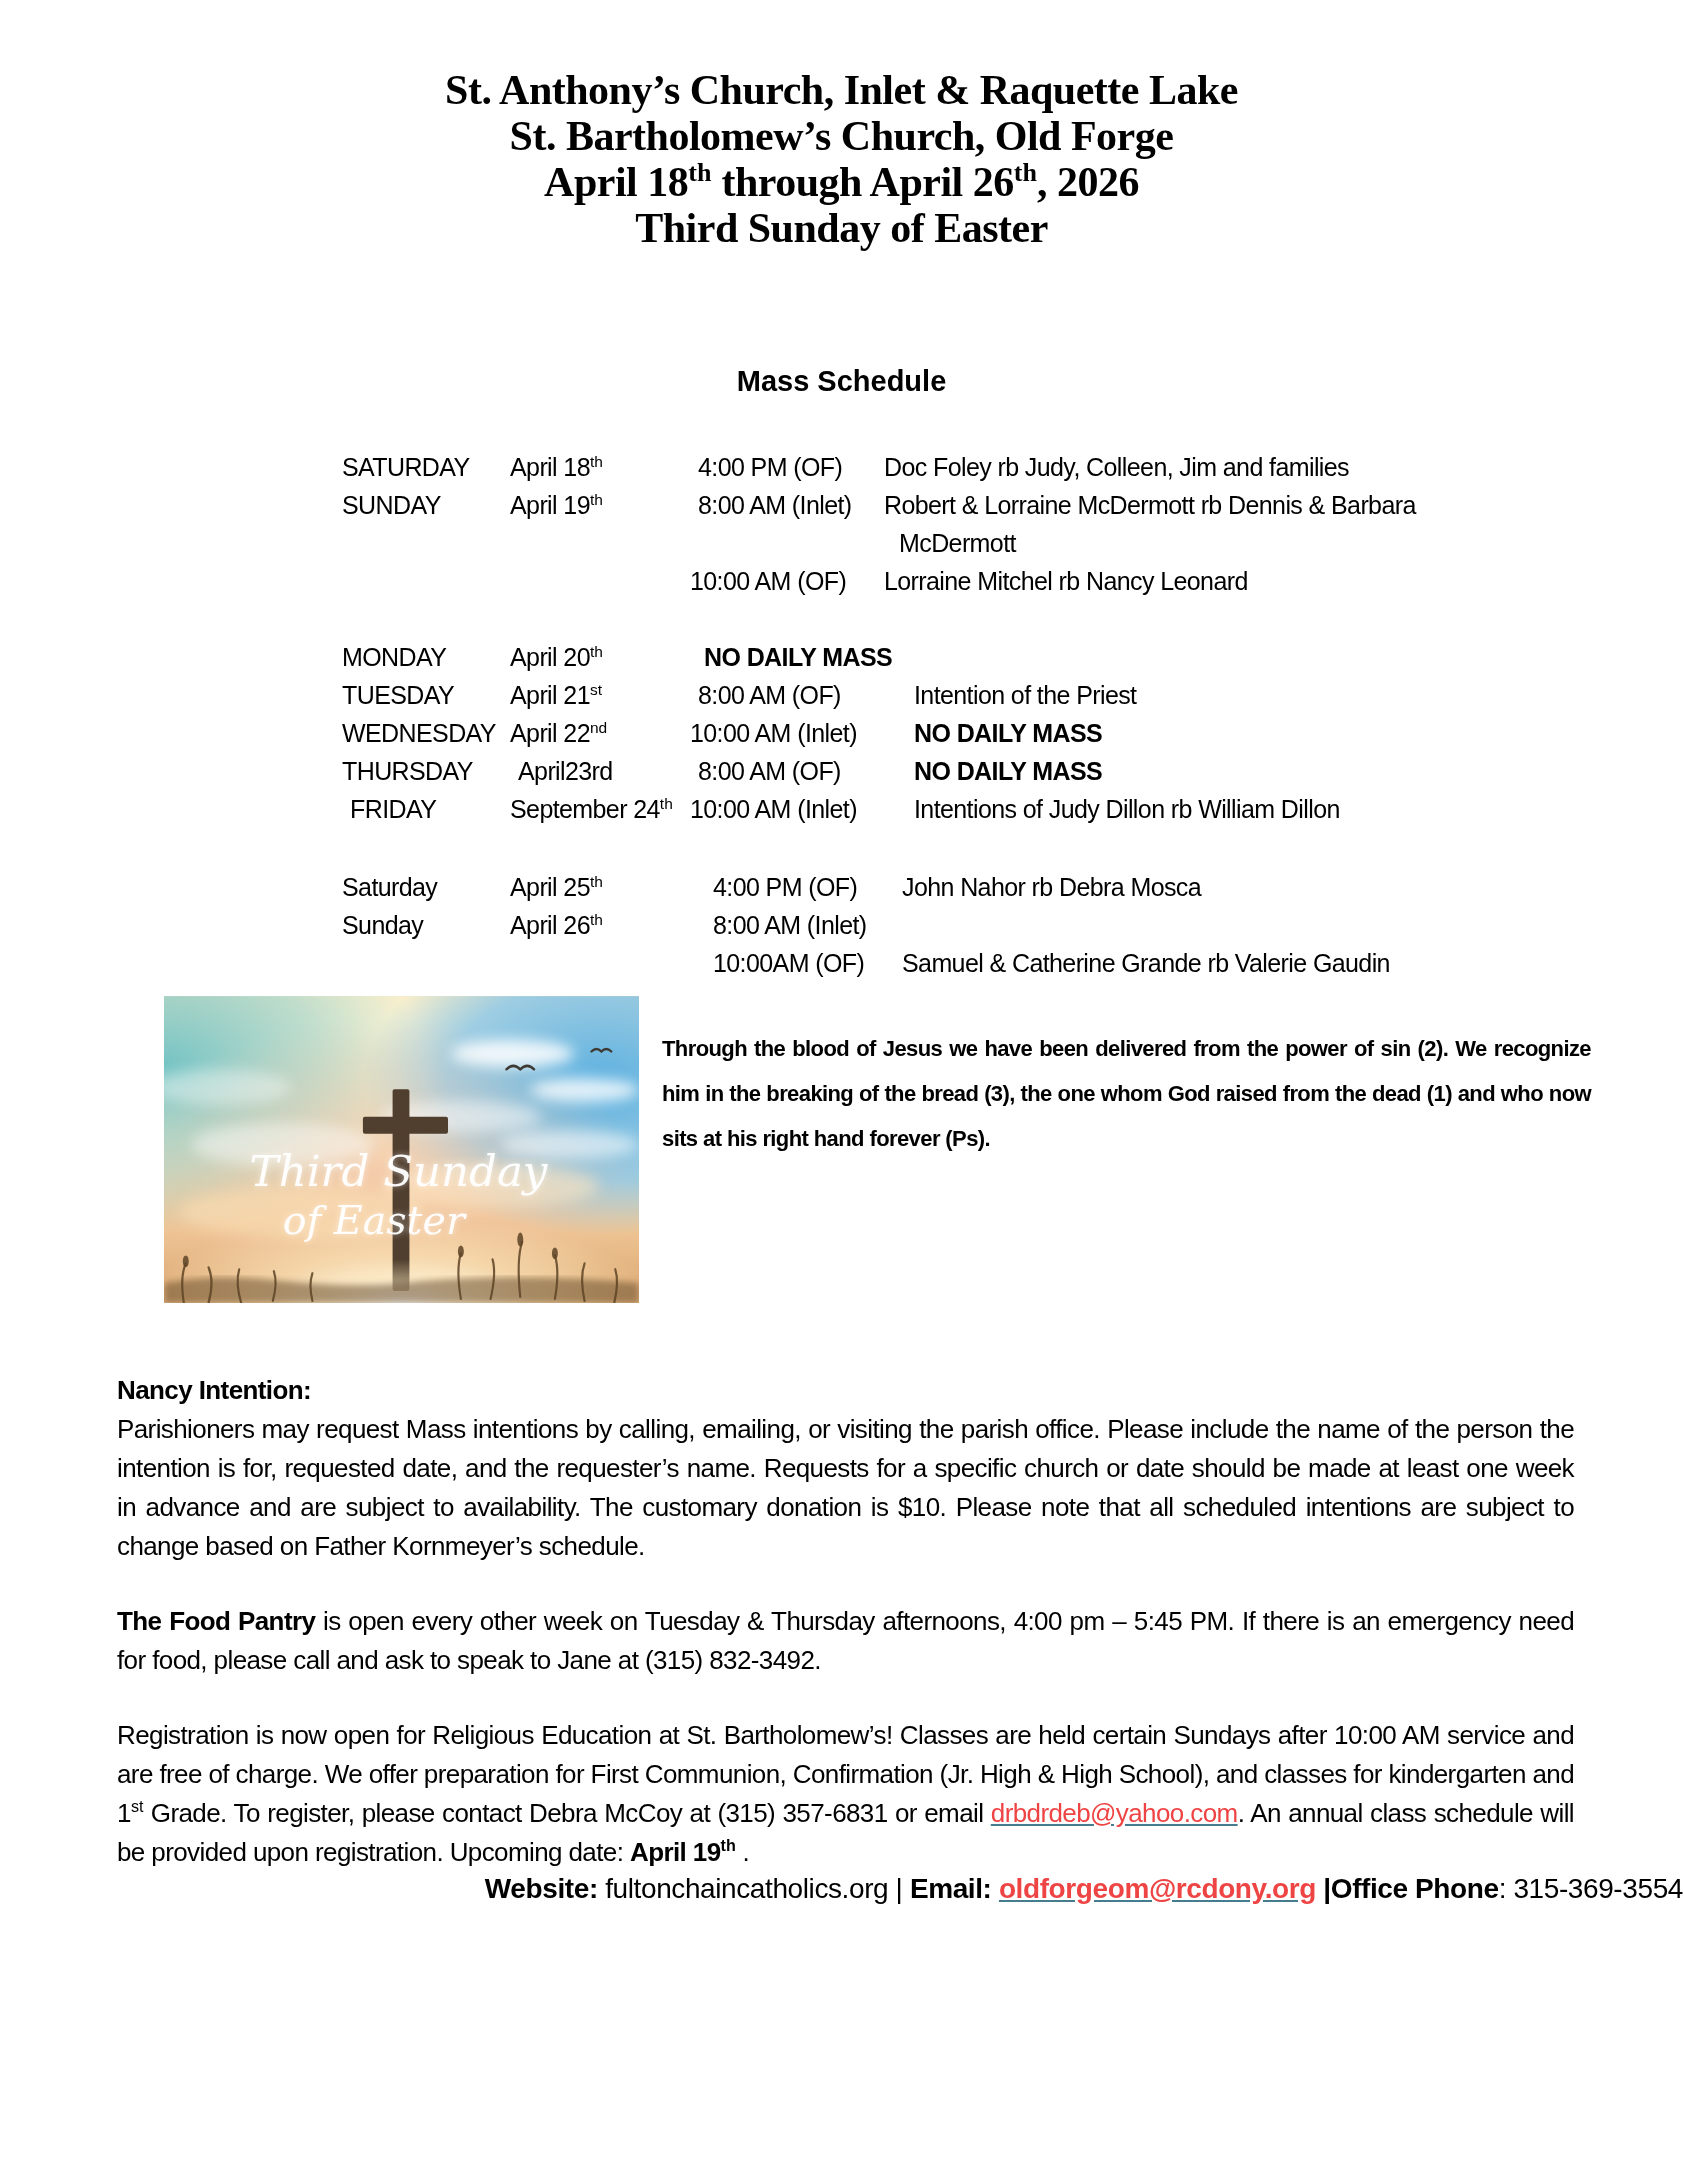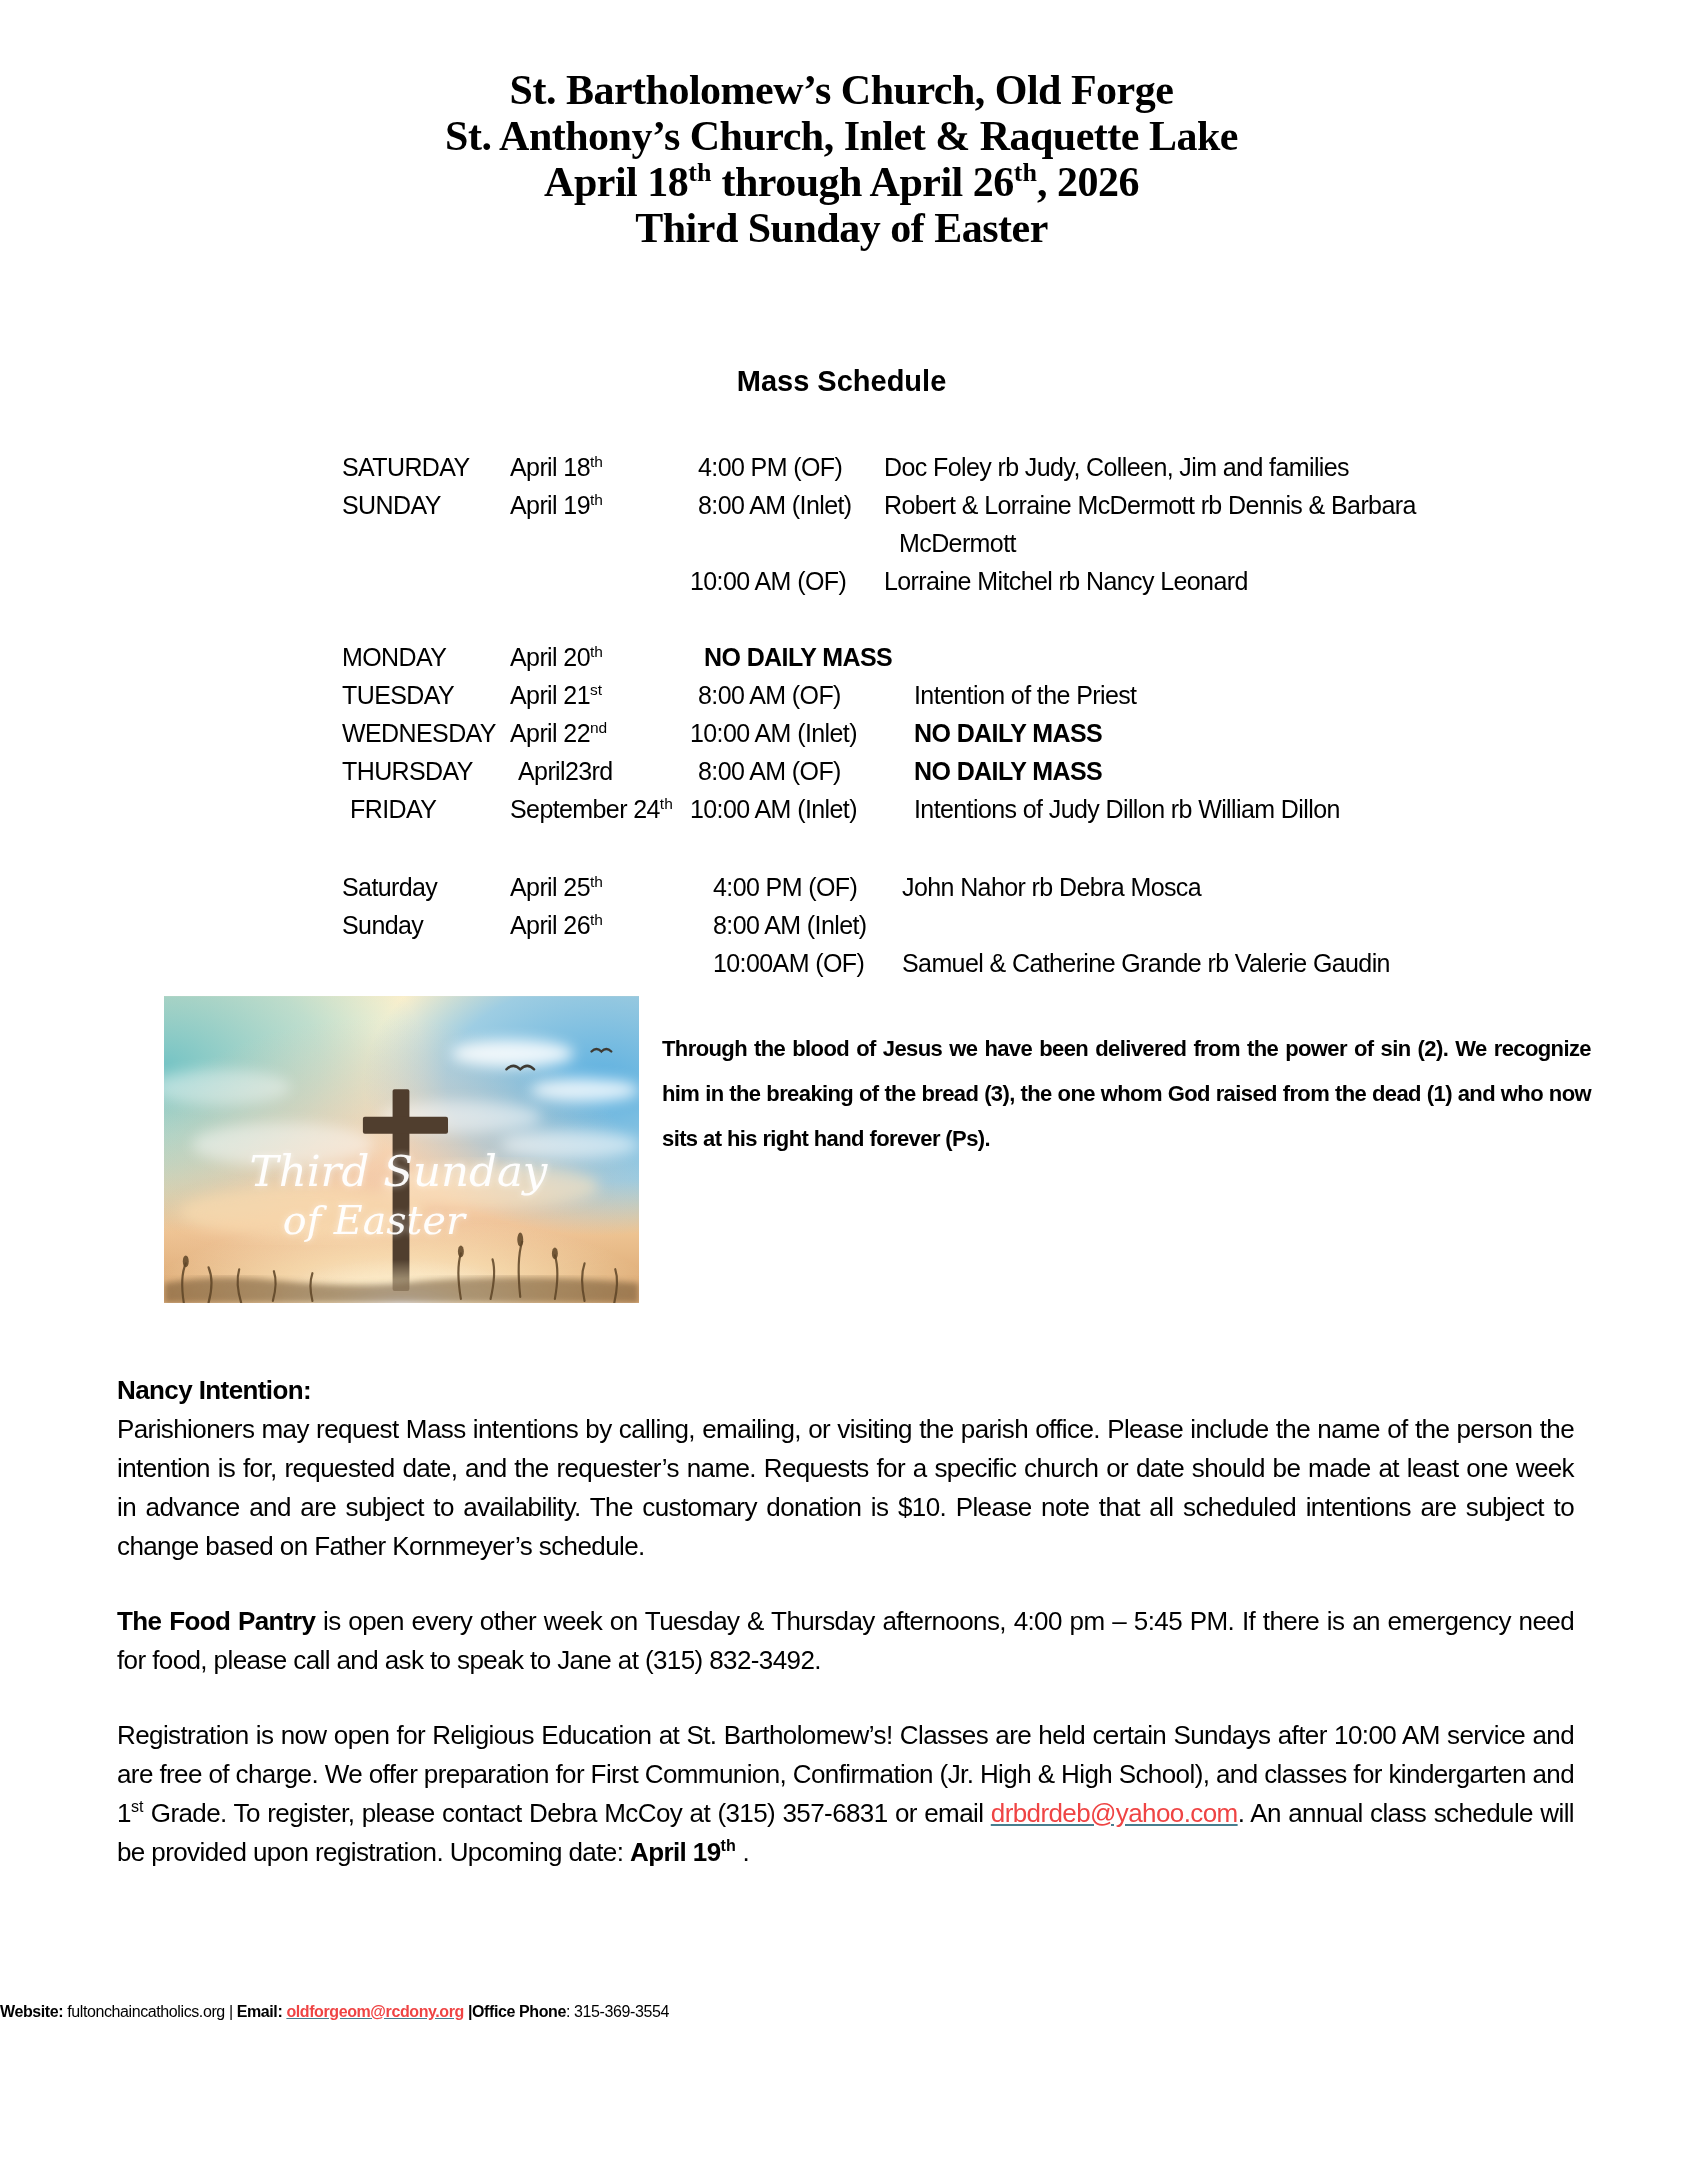--- a/index.html
+++ b/index.html
@@ -42,31 +42,31 @@
   
   .section{margin-left:117px;width:1457px;font-size:26px;line-height:39px;letter-spacing:-0.6px;}
   .section .hd{font-weight:bold;line-height:40px;}
   .section .body{text-align:justify;}
   .mass-int{margin-top:67px;}
   .pantry{margin-top:36px;}
   .rel-ed{margin-top:36px;}
   .email-link{color:#ef4444;text-decoration:underline;text-decoration-color:#467d8e;cursor:pointer;}
 
   
-  .footer{margin-top:123px;text-align:left;font-size:16px;letter-spacing:-0.4px;line-height:34px;}
+  .footer{text-align:right;font-size:28px;letter-spacing:-0.4px;line-height:34px;}
   .footer .email-link{font-weight:bold;}
 </style>
 </head>
 <body>
 
 <div class="page">
 
   <div class="header">
+    <div>St. Anthony’s Church, Inlet &amp; Raquette Lake</div>
     <div>St. Bartholomew’s Church, Old Forge</div>
-    <div>St. Anthony’s Church, Inlet &amp; Raquette Lake</div>
     <div><span>April 18</span><sup>th</sup><span> through April 26</span><sup>th</sup><span>, 2026</span></div>
     <div>Third Sunday of Easter</div>
   </div>
 
   <div class="mass-title">Mass Schedule</div>
 
   <div class="schedule">
     <div class="grp1">
       <div class="r">
         <span class="cD">SATURDAY</span>

